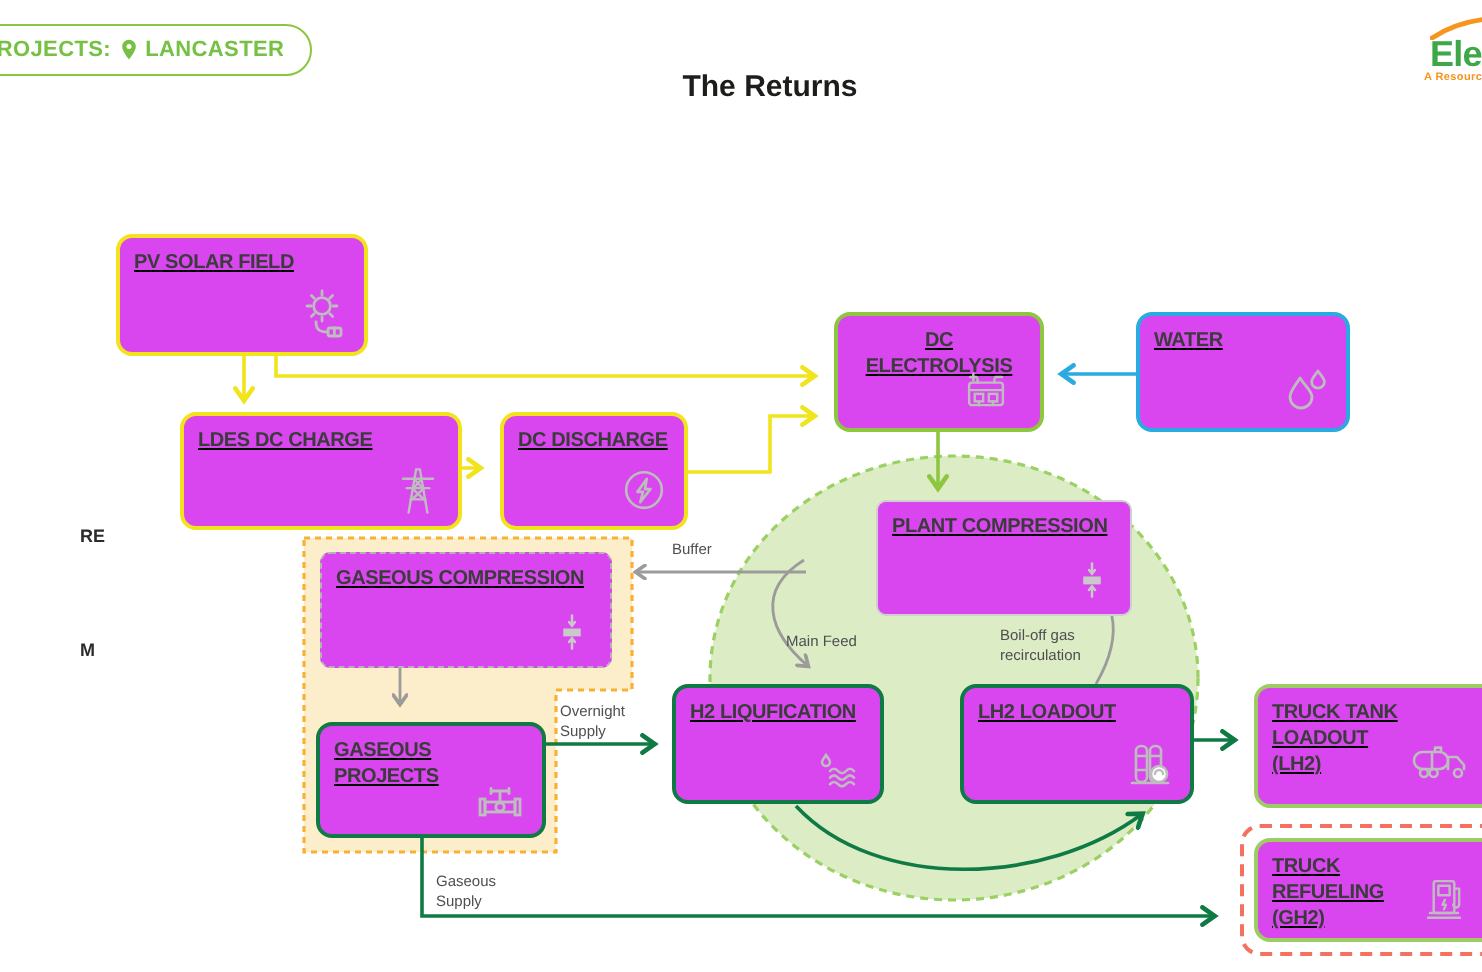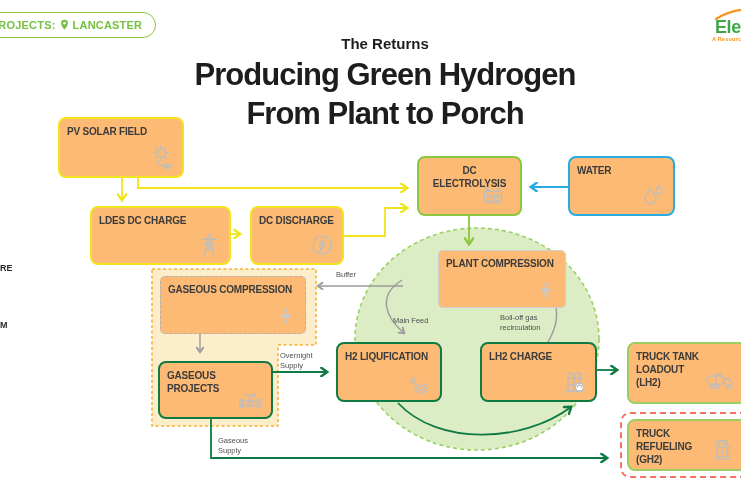--- a/index.html
+++ b/index.html
@@ -14,25 +14,25 @@
   .logo .swoosh{position:absolute;left:4px;top:0;}
   .logo .lname{position:absolute;left:4px;top:11px;font-size:18px;font-weight:bold;
                color:#3fa748;letter-spacing:-.4px;}
   .logo .ltag{position:absolute;left:1px;top:30px;font-size:5.5px;font-weight:bold;
               color:#f7941d;letter-spacing:.2px;white-space:nowrap;}
   .kicker{position:absolute;left:160px;top:35px;width:450px;text-align:center;
           font-size:15px;font-weight:bold;color:#1d1d1b;z-index:5;}
   .title{position:absolute;left:135px;top:55px;width:500px;text-align:center;
          font-size:31px;line-height:39px;font-weight:bold;color:#1d1d1b;
          letter-spacing:-1px;z-index:5;white-space:pre-line;}
-  .frag{position:absolute;font-size:9px;font-weight:bold;color:#2b2b2b;z-index:5;}
+  .frag{position:absolute;font-size:9px;font-weight:bold;color:#2b2b2b;z-index:5;margin-left:40px;}
   .frag.f1{left:0;top:263px;} .frag.f2{left:0;top:320px;}
   
-  .node{position:absolute;box-sizing:border-box;background:#fdba74;border:2px solid #ccc;
-        border-radius:8px;padding:6px 7px;z-index:3;}
+  .node{position:absolute;box-sizing:border-box;background:#d946ef;border:2px solid #ccc;
+        border-radius:8px;padding:6px 7px;z-index:3;text-decoration:underline;}
   .nlabel{font-size:10px;font-weight:bold;color:#3b3b3b;letter-spacing:-.2px;
           line-height:1.3;white-space:pre-line;}
   .nicon{position:absolute;right:5px;bottom:3px;}
   .n-pv{left:58px;top:117px;width:126px;height:61px;border-color:#f2e41c;}
   .n-ldes{left:90px;top:206px;width:141px;height:59px;border-color:#f2e41c;}
   .n-disch{left:250px;top:206px;width:94px;height:59px;border-color:#f2e41c;}
   .n-elec{left:417px;top:156px;width:105px;height:60px;border-color:#8dc63f;text-align:center;}
   .n-water{left:568px;top:156px;width:107px;height:60px;border-color:#29abe2;}
   .n-plant{left:403px;top:250px;width:128px;height:58px;border:1.5px solid #cfcfcf;border-radius:5px;margin-left:35px;}
   .n-gascomp{left:160px;top:276px;width:146px;height:58px;border:1.5px dashed #b3b3b3;border-radius:5px;}
@@ -69,22 +69,20 @@
 
   <div class="logo">
     <svg class="swoosh" width="60" height="14" viewBox="0 0 60 14">
       <path d="M1,13 Q24,-2 58,6" fill="none" stroke="#f7941d" stroke-width="2.4" stroke-linecap="round"></path>
     </svg>
     <div class="lname">Elem</div>
     <div class="ltag">A Resourc</div>
   </div>
 
   <div class="kicker">The Returns</div>
-  <div class="title">Producing Green Hydrogen
-From Plant to Porch</div>
 
   <div class="frag f1">RE</div>
   <div class="frag f2">M</div>
 
   <svg class="wires" width="741" height="486" viewBox="0 0 741 486">
     <defs>
       <marker id="my" markerWidth="6" markerHeight="6" refX="4" refY="3" orient="auto">
         <path d="M0.8 0.6 L4.2 3 L0.8 5.4" fill="none" stroke="#f2e41c" stroke-width="1.3" stroke-linecap="round"></path>
         </marker>
       <marker id="mb" markerWidth="6" markerHeight="6" refX="4" refY="3" orient="auto">
@@ -226,21 +224,21 @@
       <g fill="none" stroke="#bdbdbd" stroke-width="1.3" stroke-linecap="round">
         <path d="M10 12.5 c-1 1.5 -2 2.5 -2 3.5 a2 2 0 0 0 4 0 c0 -1 -1 -2 -2 -3.5 z"></path>
         <path d="M12 20.5 q2 -2.2 4 0 t4 0 t4 0"></path>
         <path d="M12 23.8 q2 -2.2 4 0 t4 0 t4 0"></path>
         <path d="M12 27.1 q2 -2.2 4 0 t4 0 t4 0"></path>
       </g>
     </svg>
   </div>
 
   <div class="node n-lh2">
-    <div class="nlabel">LH2 CHARGE</div>
+    <div class="nlabel">LH2 LOADOUT</div>
     <svg class="nicon" width="32" height="32" viewBox="0 0 32 32">
       <g fill="none" stroke="#bdbdbd" stroke-width="1.3" stroke-linecap="round">
         <rect x="10" y="8" width="5.5" height="18" rx="2.5"></rect>
         <rect x="17" y="8" width="5.5" height="18" rx="2.5"></rect>
         <path d="M10 13 h5.5 M17 13 h5.5 M10 20 h5.5"></path>
         <circle cx="21.5" cy="22" r="4" fill="#fff"></circle>
         <path d="M19.5 22 a2 2 0 0 1 4 0"></path>
         <path d="M8 26.5 H26"></path>
       </g>
     </svg>

